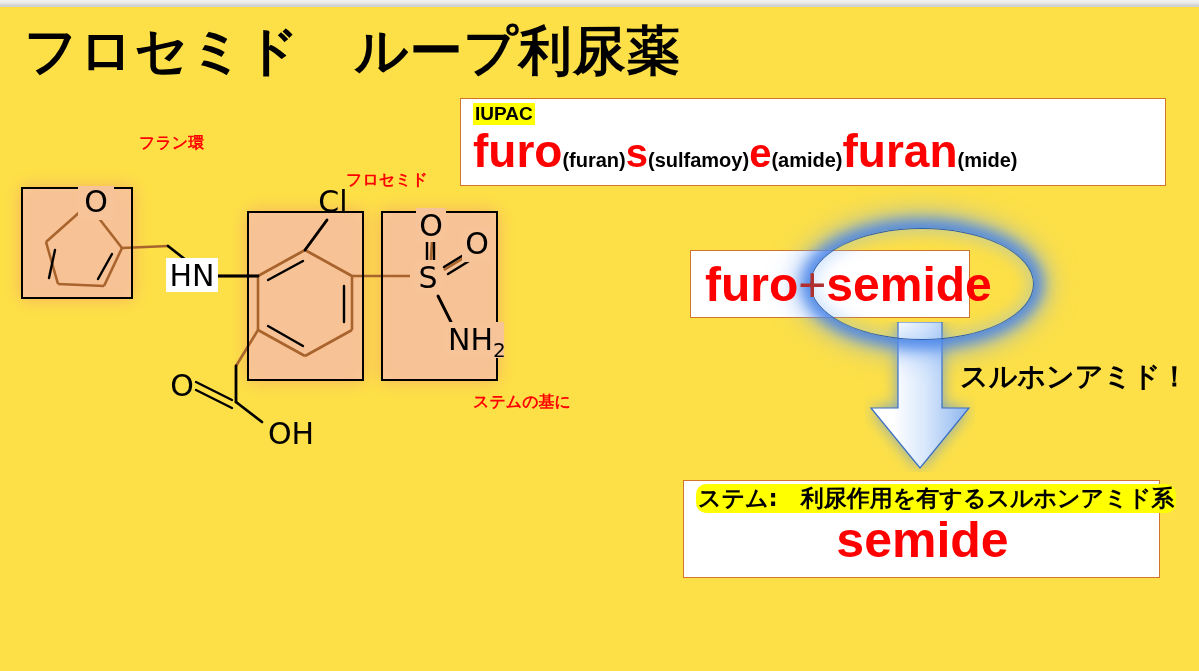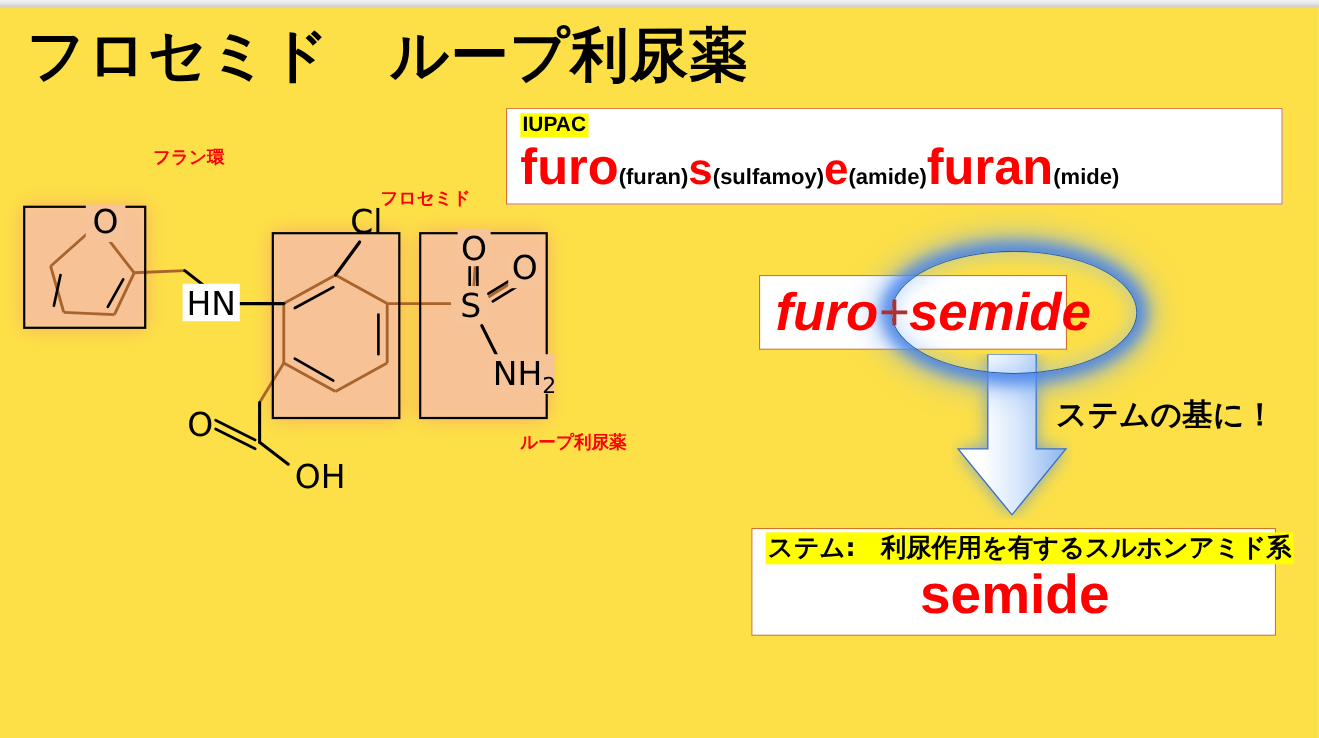--- a/index.html
+++ b/index.html
@@ -39,21 +39,21 @@
   .iupac-line{
     position:absolute;left:12px;top:25px;width:690px;
     white-space:nowrap;
   }
   .iupac-line .big{color:#ff0000;font-weight:bold;font-size:46px;vertical-align:baseline;}
   .iupac-line .big.s{font-size:40px;}
   .iupac-line .big.e{font-size:40px;}
   .iupac-line .sm{color:#000;font-weight:bold;font-size:20px;vertical-align:baseline;}
 
   
-  #furosemide-box{left:690px;top:250px;width:280px;height:68px;font-style:italic;}
+  #furosemide-box{left:690px;top:250px;width:280px;height:68px;}
   .furosemide-text{
     position:absolute;left:14px;top:4px;
     color:#ff0000;font-weight:bold;font-size:48px;line-height:60px;
     white-space:nowrap;z-index:3;
   }
   .furosemide-text .plus{color:#b03030;font-weight:normal;}
 
   
   .glow-ellipse{
     position:absolute;left:810px;top:228px;width:222px;height:110px;
@@ -74,21 +74,21 @@
     font-size:28px;font-weight:bold;color:#000;white-space:nowrap;
   }
 
   
   #stem-box{left:683px;top:480px;width:477px;height:98px;}
   .stem-head{
     position:absolute;left:12px;top:3px;
     background:#ffff00;color:#000;
     font-family:"DejaVu Sans","Liberation Sans",sans-serif;
     font-size:23px;font-weight:bold;line-height:1.25;
-    white-space:pre;padding:0 2px;
+    white-space:pre;padding:0 2px;border-radius:10px;
   }
   .stem-word{
     position:absolute;left:0;top:32px;width:477px;text-align:center;
     color:#ff0000;font-weight:bold;font-size:50px;line-height:1.1;
   }
 
   
   .chem-label{
     position:absolute;color:#ff0000;font-weight:bold;
     font-family:"DejaVu Sans","Liberation Sans",sans-serif;
@@ -105,21 +105,21 @@
 <body>
 
 <div id="stage">
 
   <div class="top-strip"></div>
 
   <div class="title">フロセミド　ループ利尿薬</div>
 
   <div class="chem-label" id="label-furan">フラン環</div>
   <div class="chem-label" id="label-benzene">フロセミド</div>
-  <div class="chem-label" id="label-sulfonamide">ループ利尿薬</div>
+  <div class="chem-label" id="label-sulfonamide">ステムの基に</div>
 
   <svg id="structure" viewBox="0 0 640 340" width="640" height="340">
     <defs>
       <filter id="orangeGlow" x="-60%" y="-60%" width="220%" height="220%">
         <feGaussianBlur in="SourceGraphic" stdDeviation="9"></feGaussianBlur>
       </filter>
       <filter id="blueGlow" x="-80%" y="-80%" width="260%" height="260%">
         <feGaussianBlur in="SourceGraphic" stdDeviation="7"></feGaussianBlur>
       </filter>
       <linearGradient id="arrowFill" x1="0" y1="0" x2="1" y2="0">
@@ -253,20 +253,20 @@
         <stop offset="55%" stop-color="#d9e8fc"></stop>
         <stop offset="100%" stop-color="#8cb5ee"></stop>
       </linearGradient>
     </defs>
     <g filter="url(#arrGlow)">
       <path d="M33,0 L77,0 L77,86 L104,86 L55,146 L6,86 L33,86 Z" fill="#5b94e8" opacity="0.85"></path>
     </g>
     <path d="M33,0 L77,0 L77,86 L104,86 L55,146 L6,86 L33,86 Z" fill="url(#arrGrad)" stroke="#3b6fc4" stroke-width="1.2"></path>
   </svg>
 
-  <div class="stem-note">ステムの基に！</div>
+  <div class="stem-note">スルホンアミド！</div>
 
   <div class="obox" id="stem-box">
     <div class="stem-head">ステム:　利尿作用を有するスルホンアミド系</div>
     <div class="stem-word">semide</div>
   </div>
 
 </div>
 
 </body></html>

